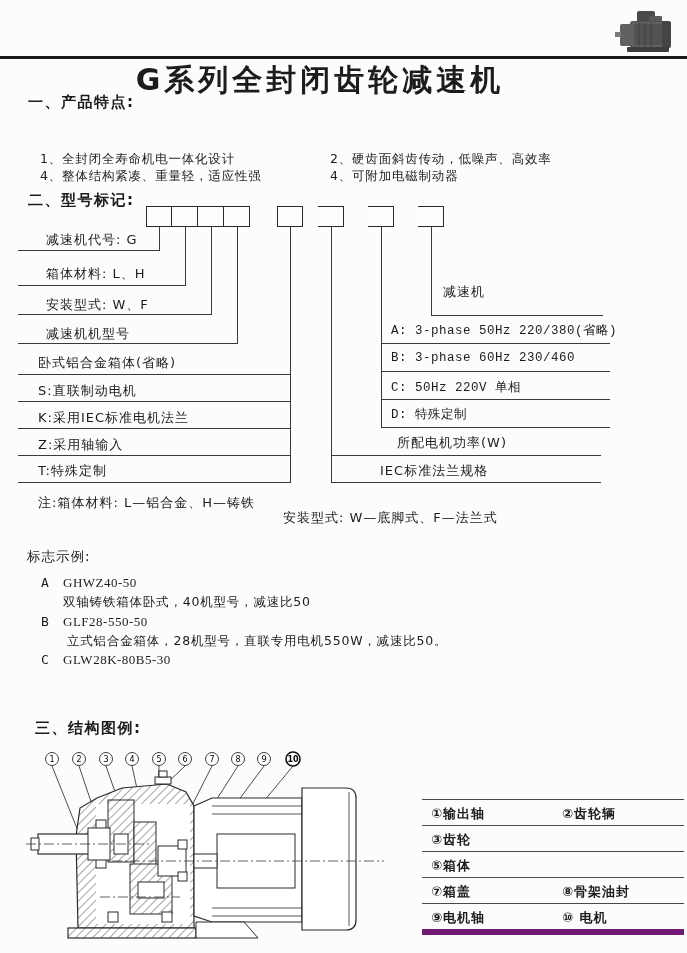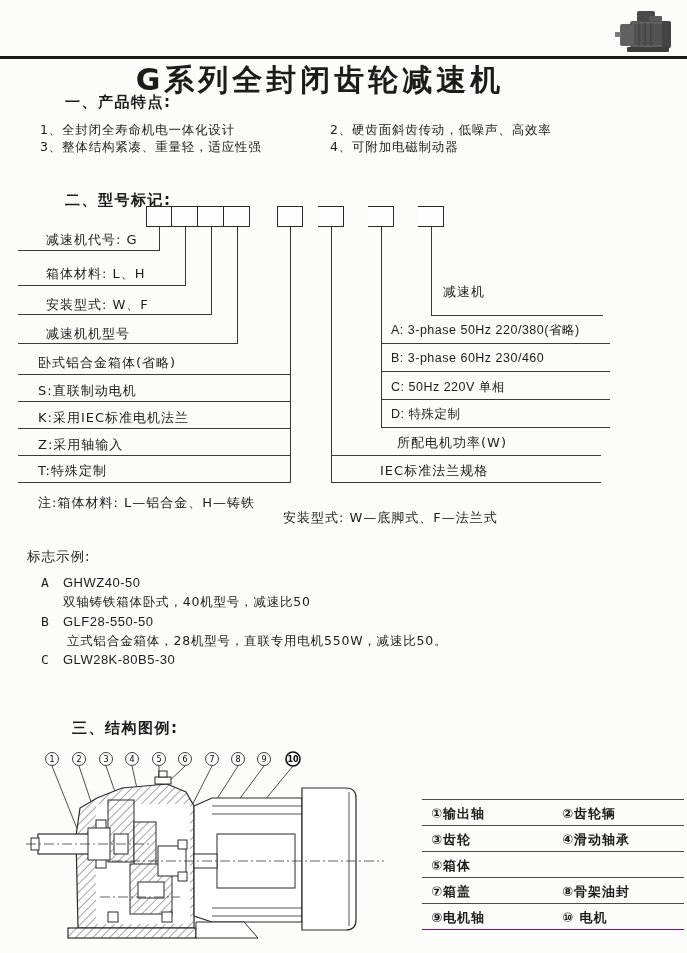--- a/index.html
+++ b/index.html
@@ -7,39 +7,39 @@
   body{
     width:687px;height:953px;position:relative;overflow:hidden;
     background:#fcfcfb;color:#1c1c1c;
     font-family:"DejaVu Sans","Liberation Sans",sans-serif;
   }
   .abs{position:absolute;}
   
   .top-rule{left:0;top:56px;width:687px;height:3px;background:#1a1a1a;}
   .doc-title{left:0;top:60px;width:640px;text-align:center;
     font-size:30px;font-weight:bold;letter-spacing:4px;white-space:nowrap;}
-  .h-sec{font-size:15px;font-weight:bold;letter-spacing:1.5px;white-space:nowrap;margin-left:37px;}
-  .feature{font-size:12.5px;letter-spacing:0.8px;white-space:nowrap;}
+  .h-sec{font-size:15px;font-weight:bold;letter-spacing:1.5px;white-space:nowrap;}
+  .feature{font-size:12.5px;letter-spacing:0.8px;white-space:nowrap;margin-top:29px;}
   
   #model-diagram{left:0;top:200px;width:687px;height:320px;}
   .mrow{position:absolute;display:flex;}
   .mbox{width:26px;height:21px;border:1px solid #2a2a2a;background:#fdfdfd;box-sizing:border-box;}
   .mbox+.mbox{border-left:none;}
   .mbox.solo{position:absolute;}
   .vline{position:absolute;width:1px;background:#3a3a3a;}
   .hline{position:absolute;height:1px;background:#3a3a3a;}
   .dlabel{position:absolute;font-size:13px;letter-spacing:1px;white-space:nowrap;}
-  .dlatin{font-family:Liberation Sans, sans-serif;font-size:12.5px;letter-spacing:0.5px;}
+  .dlatin{font-family:Liberation Mono, monospace;font-size:12.5px;letter-spacing:0.5px;}
   .note-line{position:absolute;font-size:13px;letter-spacing:1px;white-space:nowrap;}
   
   #examples .ex-letter{font-family:"DejaVu Sans Mono","Liberation Mono",monospace;font-size:13px;}
-  #examples .ex-code{font-family:Liberation Sans, sans-serif;font-size:13px;letter-spacing:0.5px;}
+  #examples .ex-code{font-family:Liberation Serif, serif;font-size:13px;letter-spacing:0.5px;}
   #examples .ex-desc{font-size:12.5px;letter-spacing:0.8px;white-space:nowrap;}
   
-  #parts-table{left:422px;top:799px;width:262px;border-bottom:1px solid #701a75;}
+  #parts-table{left:422px;top:799px;width:262px;border-bottom:6px solid #701a75;}
   #parts-table .prow{display:grid;grid-template-columns:131px 131px;border-top:1px solid #4a4a4a;height:25px;}
   #parts-table .pcell{font-size:13px;font-weight:bold;letter-spacing:1px;padding:5px 0 0 9px;white-space:nowrap;}
   svg text{font-family:"DejaVu Sans","Liberation Sans",sans-serif;}
 </style>
 </head>
 <body>
 
 <svg class="abs" style="left:615px;top:5px" width="70" height="52" viewBox="0 0 70 52">
   <rect x="22" y="6" width="18" height="13" rx="2" fill="#4a4a4a"></rect>
   <rect x="34" y="11" width="13" height="9" rx="1" fill="#5a5a5a"></rect>
@@ -54,21 +54,21 @@
   <line x1="36" y1="18" x2="36" y2="41" stroke="#3c3c3c"></line>
 </svg>
 
 <div class="abs top-rule"></div>
 
 <div class="abs doc-title">G系列全封闭齿轮减速机</div>
 
 <div class="abs h-sec" style="left:28px;top:93px">一、产品特点:</div>
 <div class="abs feature" style="left:40px;top:122px">1、全封闭全寿命机电一体化设计</div>
 <div class="abs feature" style="left:330px;top:122px">2、硬齿面斜齿传动，低噪声、高效率</div>
-<div class="abs feature" style="left:40px;top:139px">3、整体结构紧凑、重量轻，适应性强</div>
+<div class="abs feature" style="left:40px;top:139px">4、整体结构紧凑、重量轻，适应性强</div>
 <div class="abs feature" style="left:330px;top:139px">4、可附加电磁制动器</div>
 
 <div class="abs h-sec" style="left:28px;top:191px">二、型号标记:</div>
 
 <div id="model-diagram" class="abs">
 
   <div class="mrow" style="left:146px;top:6px">
     <div class="mbox"></div>
     <div class="mbox"></div>
     <div class="mbox"></div>
@@ -257,21 +257,20 @@
   </g>
 </svg>
 
 <div id="parts-table" class="abs">
   <div class="prow">
     <div class="pcell">①输出轴</div>
     <div class="pcell">②齿轮辆</div>
   </div>
   <div class="prow">
     <div class="pcell">③齿轮</div>
-    <div class="pcell">④滑动轴承</div>
   </div>
   <div class="prow">
     <div class="pcell">⑤箱体</div>
   </div>
   <div class="prow">
     <div class="pcell">⑦箱盖</div>
     <div class="pcell">⑧骨架油封</div>
   </div>
   <div class="prow">
     <div class="pcell">⑨电机轴</div>

